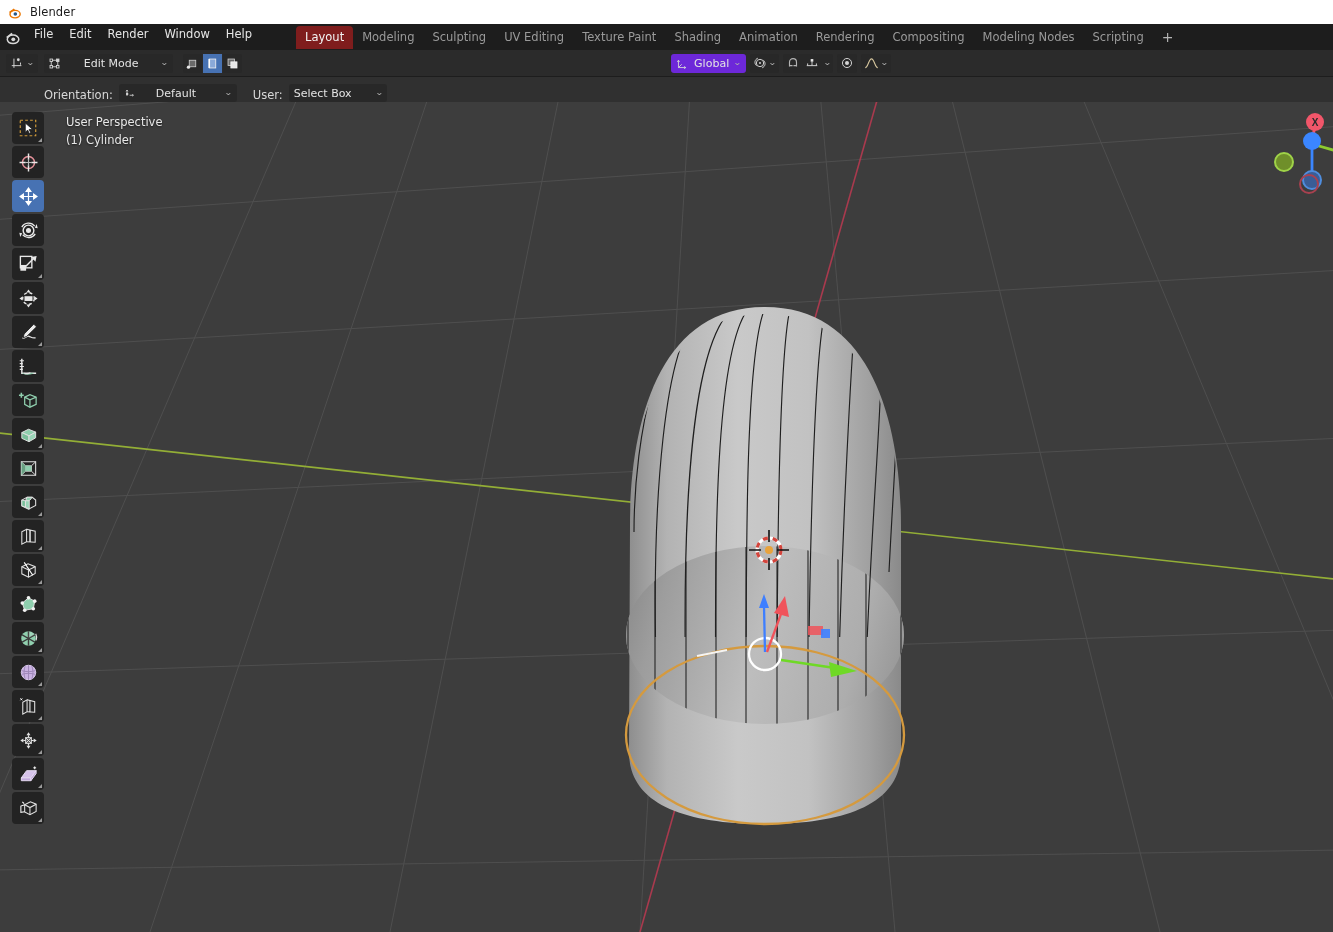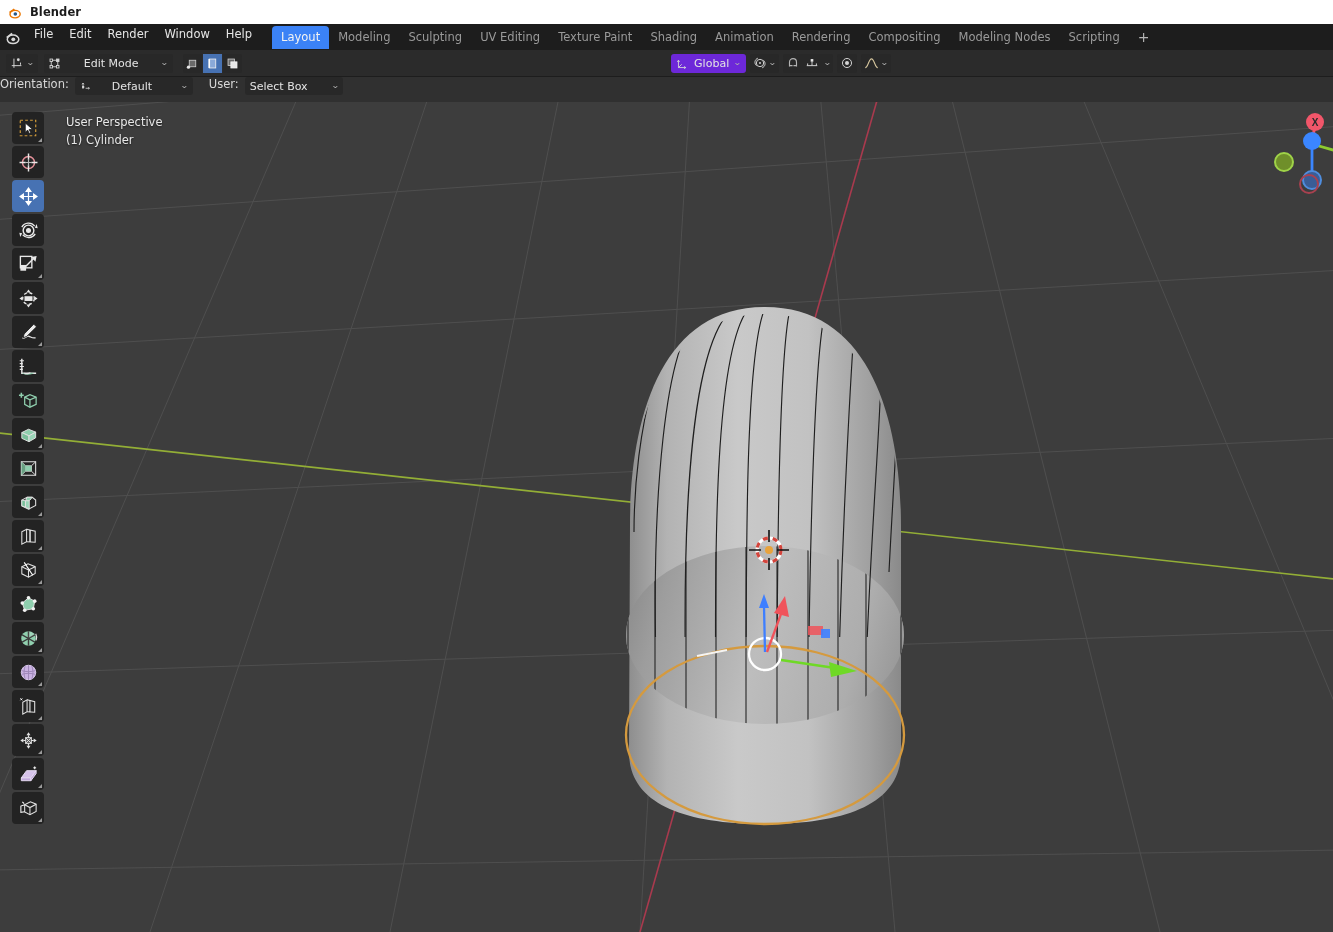--- a/index.html
+++ b/index.html
@@ -11,38 +11,38 @@
     -webkit-font-smoothing:antialiased;
   }
   .app{ position:relative; width:1333px; height:932px; }
 
   
   .titlebar{
     position:absolute; left:0; top:0; width:1333px; height:24px;
     background:#ffffff; display:flex; align-items:center; gap:7px;
     padding-left:8px;
   }
-  .titlebar .tb-title{ font-size:11.5px; color:#1b1b1b; letter-spacing:.1px;font-weight:bold;}
+  .titlebar .tb-title{ font-size:11.5px; color:#1b1b1b; letter-spacing:.1px;}
   .blender-logo{ width:15px; height:15px; position:relative; flex:0 0 auto;}
   
   .menubar{
     position:absolute; left:0; top:24px; width:1333px; height:44px;
     background:#1d1d1d; display:flex; 
   }
   .mb-logo{ width:26px; height:26px; display:flex; align-items:center; justify-content:center;}
   .menu-item{
     font-size:11.5px; color:#e5e5e5; padding:3px 8px; border-radius:3px;
     white-space:nowrap; cursor:default;
   }
   .tabs{ display:flex; align-items:center; margin-left:12px; height:26px;}
   .tab{
     font-size:11.5px; color:#9a9a9a; padding:4px 9px 5px; white-space:nowrap;
     border-radius:4px 4px 0 0; cursor:default; position:relative;
   }
-  .tab.active{ background:#3b82f6; color:#f2f2f2; }
+  .tab.active{ background:#7f1d1d; color:#f2f2f2;margin-left:24px; }
   .tab-plus{ color:#b5b5b5; font-size:14px; padding:0 9px; line-height:1;}
 
   
   .vp-header{
     position:absolute; left:0; top:50px; width:1333px; height:26px;
     background:#2b2b2b; display:flex; align-items:center; gap:0px; padding-left:6px;
   }
   .hdr-btn{
     height:19px; border-radius:3px; background:#282828;
     display:flex; align-items:center; gap:3px; padding:0 4px; color:#dcdcdc;
@@ -74,21 +74,21 @@
   }
   .icobtn{
     height:19px; background:#282828; border-radius:3px; display:flex;
     align-items:center; justify-content:center; padding:0 3px; gap:2px;
   }
   .cv{ font-size:8px; color:#aeaeae; transform:scaleX(1.3); line-height:1;}
 
   
   .tool-row{
     position:absolute; left:0; top:77px; width:1333px; height:25px;
-    background:#303030; display:flex; align-items:flex-start; gap:6px; 
+    background:#303030; display:flex; align-items:flex-end; gap:6px; padding-left:44px;
   }
   .tr-label{ font-size:11.5px; color:#d8d8d8; }
   .tr-dd{
     height:18px; background:#282828; border-radius:3px; display:flex;
     align-items:center; gap:20px; padding:0 5px; color:#e3e3e3; font-size:11px;
   }
   .tr-dd.wide{ width:118px; }
   .tr-dd .cv{ margin-left:auto; }
 
   

